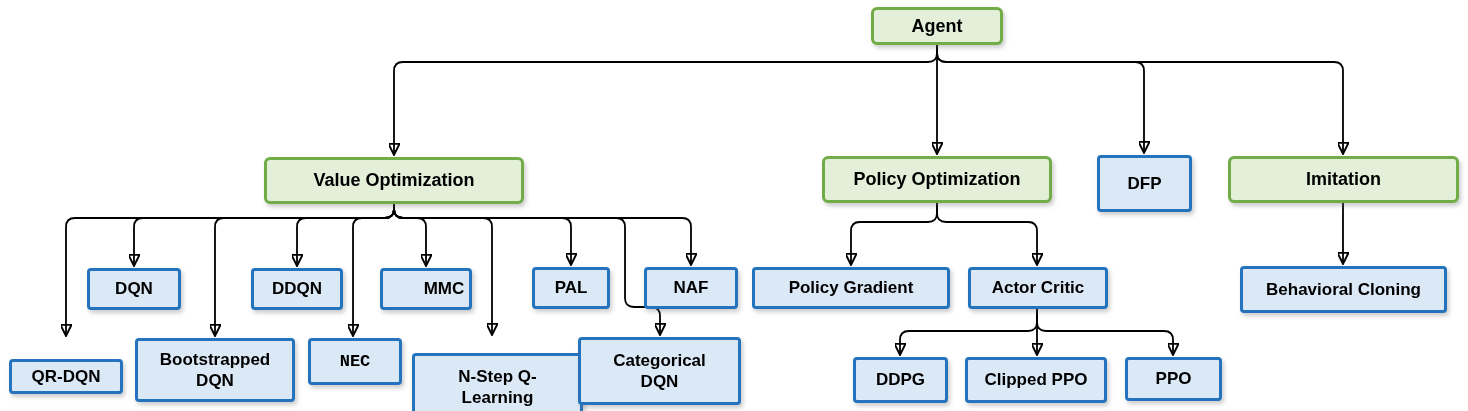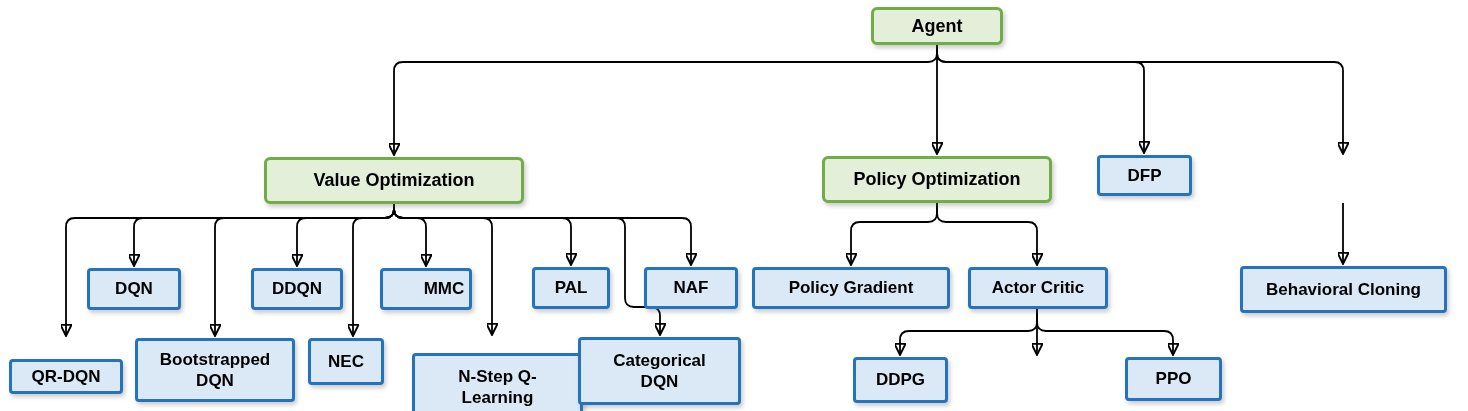--- a/index.html
+++ b/index.html
@@ -73,24 +73,27 @@
   </div>
 
   <div class="node green" style="left:264px;top:157px;width:260px;height:47px;">
     <span class="lbl">Value Optimization</span>
   </div>
 
   <div class="node green" style="left:822px;top:156px;width:230px;height:47px;">
     <span class="lbl">Policy Optimization</span>
   </div>
 
-  <div class="node blue" style="left:1097px;top:155px;width:95px;height:41px;">
+  <div class="node blue" style="left:1097px;top:155px;width:95px;height:57px;">
     <span class="lbl">DFP</span>
   </div>
 
+  <div class="node green" style="left:1228px;top:156px;width:231px;height:47px;">
+    <span class="lbl">Imitation</span>
+  </div>
 
   <div class="node blue" style="left:87px;top:268px;width:94px;height:42px;">
     <span class="lbl">DQN</span>
   </div>
 
   <div class="node blue" style="left:251px;top:268px;width:92px;height:42px;">
     <span class="lbl">DDQN</span>
   </div>
 
   <div class="node blue" style="left:380px;top:268px;width:92px;height:42px;padding-left:36px;">
@@ -118,34 +121,37 @@
   </div>
 
   <div class="node blue" style="left:9px;top:338px;width:114px;height:35px;margin-top:21px;">
     <span class="lbl">QR-DQN</span>
   </div>
 
   <div class="node blue two-line" style="left:135px;top:338px;width:160px;height:64px;">
     <span class="lbl">Bootstrapped DQN</span>
   </div>
 
-  <div class="node blue" style="left:308px;top:338px;width:76px;height:47px;">
+  <div class="node blue" style="left:308px;top:338px;width:94px;height:47px;font-family:Liberation Mono, monospace;">
     <span class="lbl">NEC</span>
   </div>
 
   <div class="node blue two-line" style="left:412px;top:353px;width:171px;height:68px;">
     <span class="lbl">N-Step Q-Learning</span>
   </div>
 
   <div class="node blue two-line" style="left:578px;top:337px;width:163px;height:68px;align-items:center;">
     <span class="lbl">Categorical DQN</span>
   </div>
 
   <div class="node blue" style="left:853px;top:357px;width:95px;height:46px;">
     <span class="lbl">DDPG</span>
   </div>
 
+  <div class="node blue" style="left:965px;top:357px;width:142px;height:46px;">
+    <span class="lbl">Clipped PPO</span>
+  </div>
 
   <div class="node blue" style="left:1125px;top:357px;width:97px;height:44px;">
     <span class="lbl">PPO</span>
   </div>
 
 </div>
 
 </body></html>

